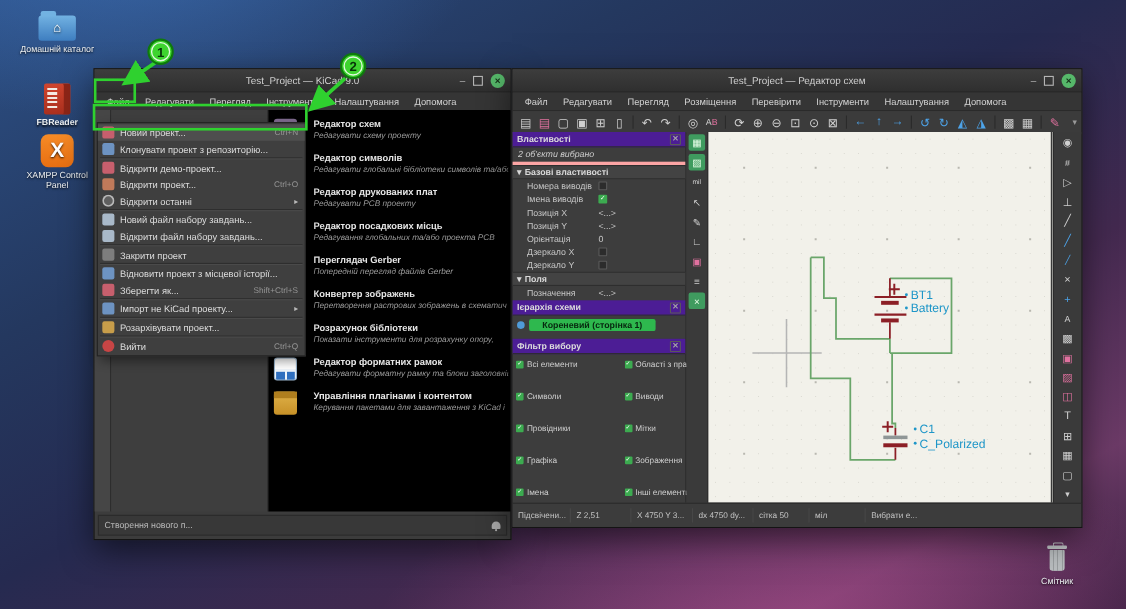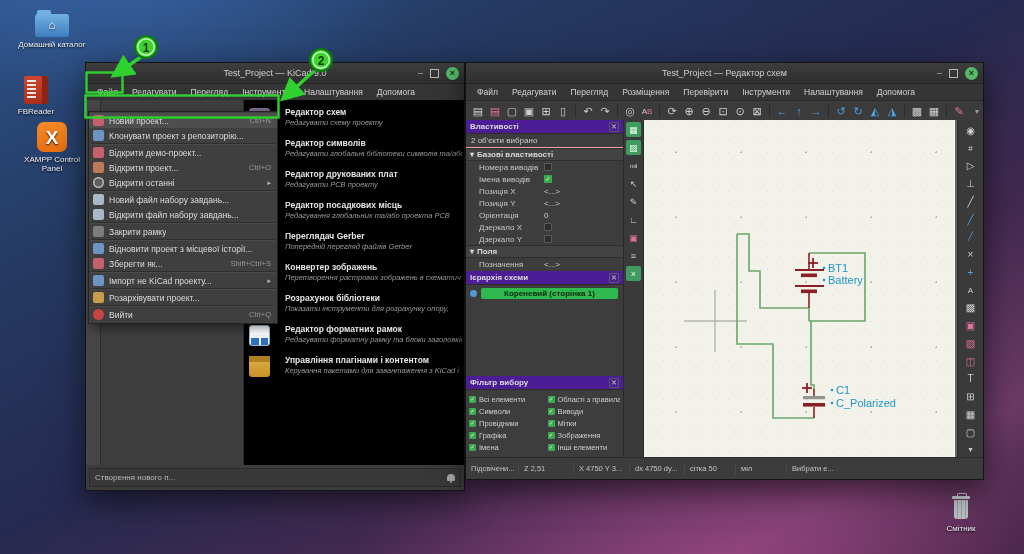--- a/index.html
+++ b/index.html
@@ -72,25 +72,25 @@
   .dock{width:157px;background:#3d3d3d;border-right:1px solid #2a2a2a;display:flex;flex-direction:column;font-size:8px;color:#c6c6c6;}
   .phead{height:13px;background:#4c1d95;border-bottom:1px solid #2c2c2c;display:flex;align-items:center;padding:0 4px;font-weight:bold;color:#dcdcdc;}
   .phead .x{margin-left:auto;color:#a5a5a5;font-size:7px;border:1px solid #5a5a5a;width:8px;height:8px;line-height:8px;text-align:center;border-radius:1px;}
   .prow{height:12px;display:flex;align-items:center;padding:0 4px 0 13px;}
   .prow .v{position:absolute;left:78px;color:#cdcdcd;}
   .prow{position:relative;}
   .psec{height:11px;background:#434343;border-top:1px solid #2e2e2e;border-bottom:1px solid #2e2e2e;display:flex;align-items:center;gap:3px;padding:0 4px;font-weight:bold;color:#d8d8d8;}
   .cb{width:8px;height:8px;border-radius:1px;position:absolute;left:78px;}
   .cb.on{background:#3cab50;color:#fff;font-size:6px;line-height:8px;text-align:center;}
   .cb.off{background:#2c2c2c;border:1px solid #5a5a5a;box-sizing:border-box;}
-  .selrow{height:13px;display:flex;align-items:center;padding:0 5px;border-bottom:1px solid #fca5a5;color:#cdcdcd;}
+  .selrow{height:13px;display:flex;align-items:center;padding:0 5px;border-bottom:3px solid #fca5a5;color:#cdcdcd;font-style:italic;}
   .hier-item{display:flex;align-items:center;gap:4px;padding:3px 4px;}
   .hier-dot{width:7px;height:7px;border-radius:50%;background:#4f9bd8;}
-  .hier-pill{background:#2eb84e;color:#07270f;font-weight:bold;padding:1px 23px;border-radius:2px;font-size:8px;}
-  .filters{display:grid;grid-template-columns:52% 48%;row-gap:3px;padding:5px 3px;}
+  .hier-pill{background:#2eb84e;color:#07270f;font-weight:bold;padding:1px 12px;border-radius:2px;font-size:8px;}
+  .filters{display:grid;grid-template-columns:52% 48%;row-gap:3px;padding:5px 3px;gap:20px;}
   .fitem{display:flex;align-items:center;gap:3px;overflow:hidden;white-space:nowrap;font-size:7.5px;color:#cfcfcf;}
   .fcb{width:7px;height:7px;border-radius:1px;background:#3cab50;color:#fff;font-size:5.5px;line-height:7px;text-align:center;flex:0 0 7px;}
   .midbar{width:19px;background:#3a3a3a;border-right:1px solid #2a2a2a;display:flex;flex-direction:column;align-items:center;padding-top:2px;gap:3px;}
   .mib{width:15px;height:15px;display:flex;align-items:center;justify-content:center;font-size:9px;color:#cfcfcf;border-radius:2px;}
   .mib.act{background:#3f9b5f;color:#eaffea;}
   .mib.txt{font-size:6px;color:#d8d8d8;}
   .rightbar{width:25px;background:#3a3a3a;border-left:1px solid #2a2a2a;display:flex;flex-direction:column;align-items:center;padding-top:3px;gap:3.2px;}
   .rib{width:17px;height:15px;display:flex;align-items:center;justify-content:center;font-size:10px;color:#cfcfcf;}
   .rib.blue{color:#4da3e8;} .rib.pink{color:#e0719f;} .rib.small{font-size:8px;}
   .canvas{flex:1;position:relative;background:#f2f1ea;overflow:hidden;
@@ -104,21 +104,21 @@
 </style>
 </head>
 <body>
 
 <div class="desktop">
 
   <div class="dicon" style="left:16px;top:14px;">
     <div class="ic folder-ic">⌂</div>
     <span>Домашній каталог</span>
   </div>
-  <div class="dicon" style="left:0;top:76px;">
+  <div class="dicon" style="left:16px;top:76px;font-weight:bold;">
     <div class="ic book-ic"></div>
     <span>FBReader</span>
   </div>
   <div class="dicon" style="left:16px;top:122px;">
     <div class="ic xampp-ic">X</div>
     <span>XAMPP Control Panel</span>
   </div>
   <div class="dicon" style="left:925px;top:494px;">
     <div class="ic trash-ic">
         <div class="hdl"></div>
@@ -246,21 +246,21 @@
           <span class="mi-ic c-doc"></span>
           <span class="lbl">Новий файл набору завдань...</span>
         </div>
       <div class="drow">
           <span class="mi-ic c-doc"></span>
           <span class="lbl">Відкрити файл набору завдань...</span>
         </div>
       <div class="dsep"></div>
       <div class="drow">
           <span class="mi-ic c-gray"></span>
-          <span class="lbl">Закрити рамку</span>
+          <span class="lbl">Закрити проект</span>
         </div>
       <div class="dsep"></div>
       <div class="drow">
           <span class="mi-ic c-blue"></span>
           <span class="lbl">Відновити проект з місцевої історії...</span>
         </div>
       <div class="drow">
           <span class="mi-ic c-red"></span>
           <span class="lbl">Зберегти як...</span>
           <span class="sc">Shift+Ctrl+S</span>

